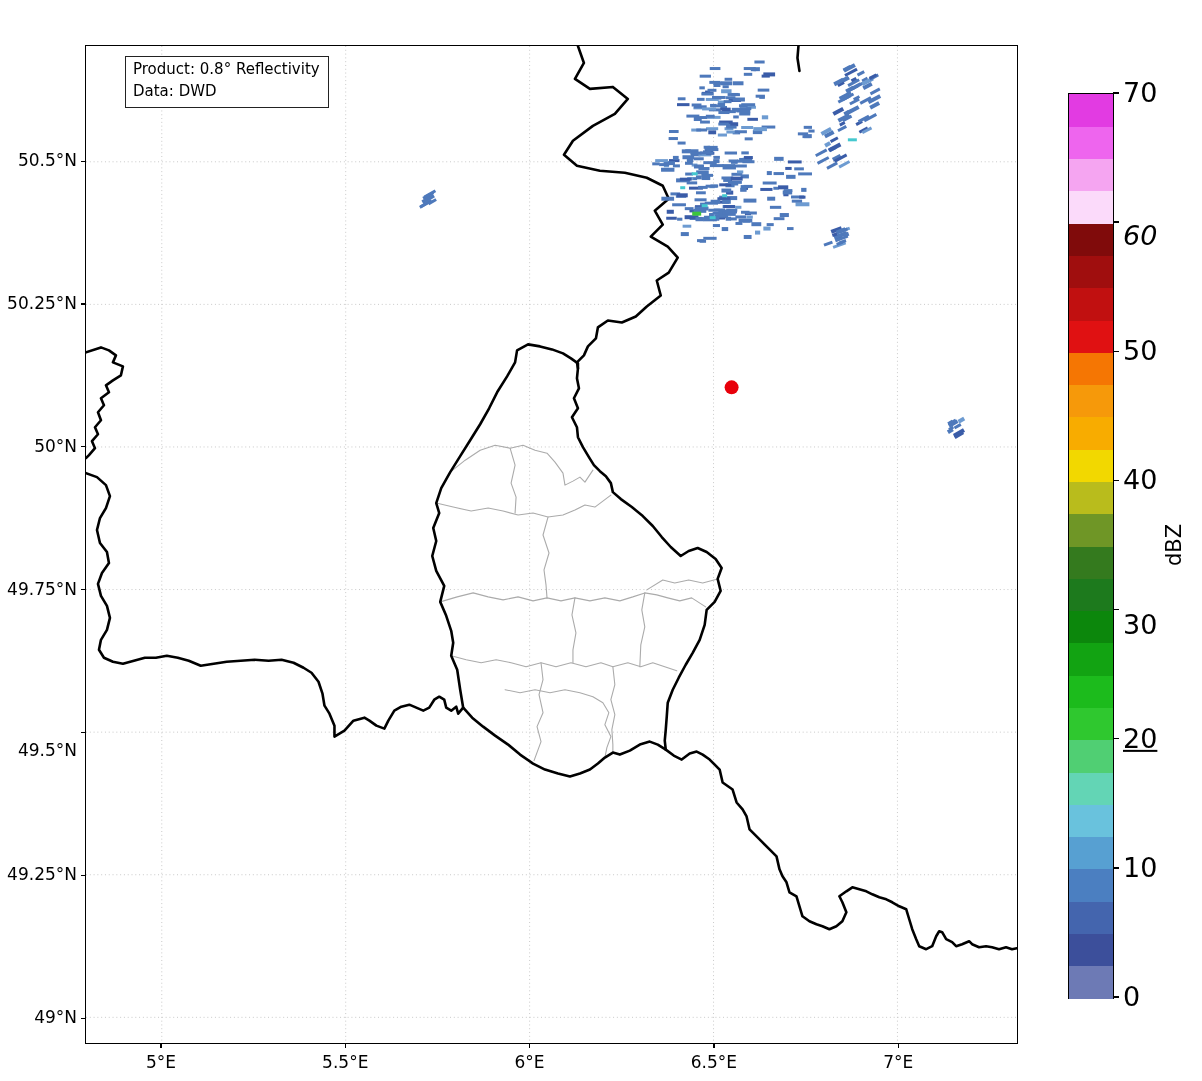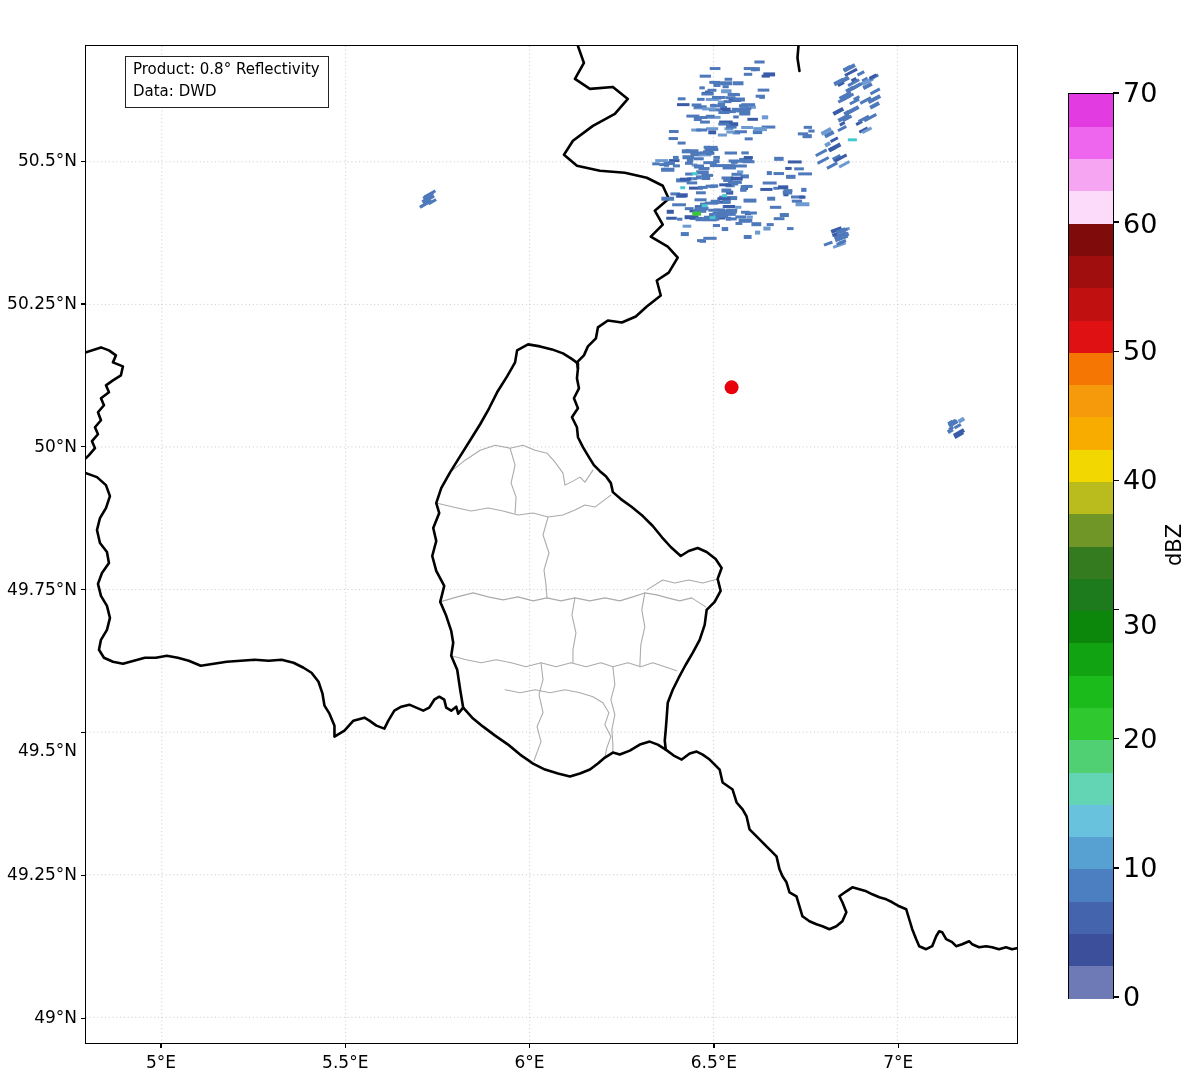--- a/index.html
+++ b/index.html
@@ -483,26 +483,26 @@
       <div class="cb-seg" style="top: 64.5714px; height: 32.8857px; background: rgb(245, 165, 241);"></div>
       <div class="cb-seg" style="top: 32.2857px; height: 32.8857px; background: rgb(238, 101, 238);"></div>
       <div class="cb-seg" style="top: 0px; height: 32.8857px; background: rgb(226, 59, 226);"></div>
     </div>
   <div id="cb-ticks">
       <div class="cb-tick" style="top: 996.3px;"></div>
       <div class="cb-tick-label" style="top: 997px;">0</div>
       <div class="cb-tick" style="top: 867.157px;"></div>
       <div class="cb-tick-label" style="top: 867.857px;">10</div>
       <div class="cb-tick" style="top: 738.014px;"></div>
-      <div class="cb-tick-label" style="top: 738.714px;">20</div>
+      <div class="cb-tick-label" style="top: 738.714px; text-decoration: underline;">20</div>
       <div class="cb-tick" style="top: 608.871px;"></div>
       <div class="cb-tick-label" style="top: 625px;">30</div>
       <div class="cb-tick" style="top: 479.729px;"></div>
       <div class="cb-tick-label" style="top: 480.429px;">40</div>
       <div class="cb-tick" style="top: 350.586px;"></div>
       <div class="cb-tick-label" style="top: 351.286px;">50</div>
       <div class="cb-tick" style="top: 221.443px;"></div>
-      <div class="cb-tick-label" style="top: 224px;">60</div>
+      <div class="cb-tick-label" style="top: 236px; font-style: italic;">60</div>
       <div class="cb-tick" style="top: 92.3px;"></div>
       <div class="cb-tick-label" style="top: 93px;">70</div>
     </div>
   <div id="cb-axis-label">dBZ</div>
 </div>
 
 </body></html>

